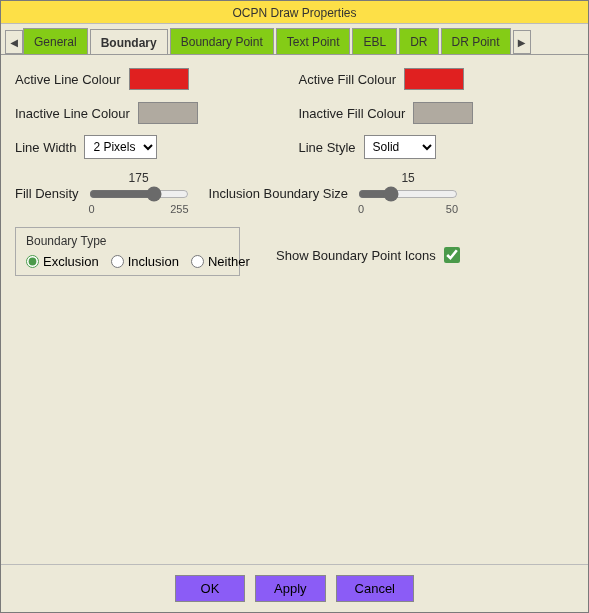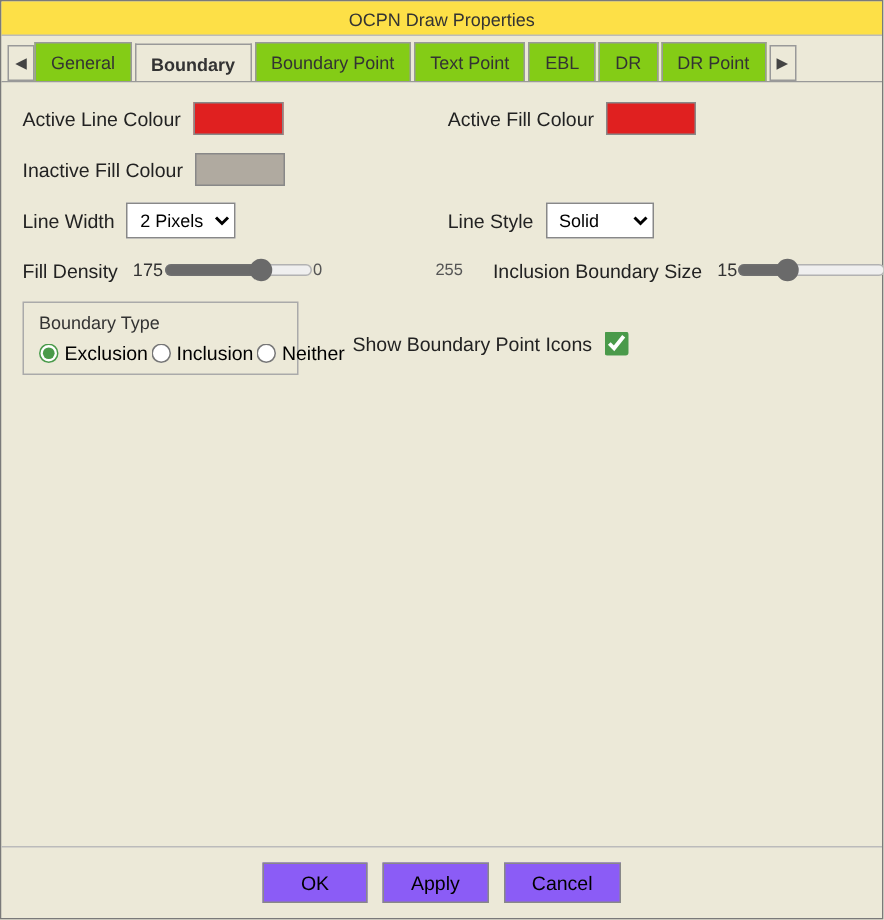--- a/index.html
+++ b/index.html
@@ -104,21 +104,21 @@
     .row-right { flex: 1; display: flex; align-items: center; gap: 8px; }
     select {
       padding: 2px 4px;
       font-size: 12px;
       border: 1px solid #888;
       background: #fff;
       height: 24px;
     }
     .slider-group {
       display: flex;
-      flex-direction: row;
+      flex-direction: column;
       align-items: center;
       gap: 0px;
     }
     .slider-value {
       font-size: 12px;
       color: #333;
       text-align: center;
     }
     input[type=range] {
       width: 100px;
@@ -138,31 +138,31 @@
       align-items: flex-start;
       gap: 20px;
     }
     .boundary-type-group {
       border: 1px solid #aaa;
       padding: 6px 10px;
       background: #ece9d8;
       display: inline-flex;
       flex-direction: column;
       gap: 4px;
-      width: 184px;
+      width: 225px;
     }
     .boundary-type-title {
       font-size: 12px;
       color: #333;
       margin-bottom: 2px;
     }
     .radio-row {
       display: flex;
       align-items: flex-start;
-      gap: 2px;
+      gap: 12px;
     }
     .radio-item {
       display: flex;
       align-items: center;
       gap: 4px;
       cursor: pointer;
     }
     input[type=radio] {
       cursor: pointer;
       accent-color: #4a9a4a;
@@ -238,20 +238,24 @@
         <span class="label">Active Line Colour</span>
         <div class="color-swatch color-red"></div>
       </div>
       <div class="row-right">
         <span class="label">Active Fill Colour</span>
         <div class="color-swatch color-red"></div>
       </div>
     </div>
 
     <div class="row">
+      <div class="row-left">
+        <span class="label">Inactive Line Colour</span>
+        <div class="color-swatch color-gray"></div>
+      </div>
       <div class="row-right">
         <span class="label">Inactive Fill Colour</span>
         <div class="color-swatch color-gray"></div>
       </div>
     </div>
 
     <div class="row">
       <div class="row-left">
         <span class="label">Line Width</span>
         <select>

